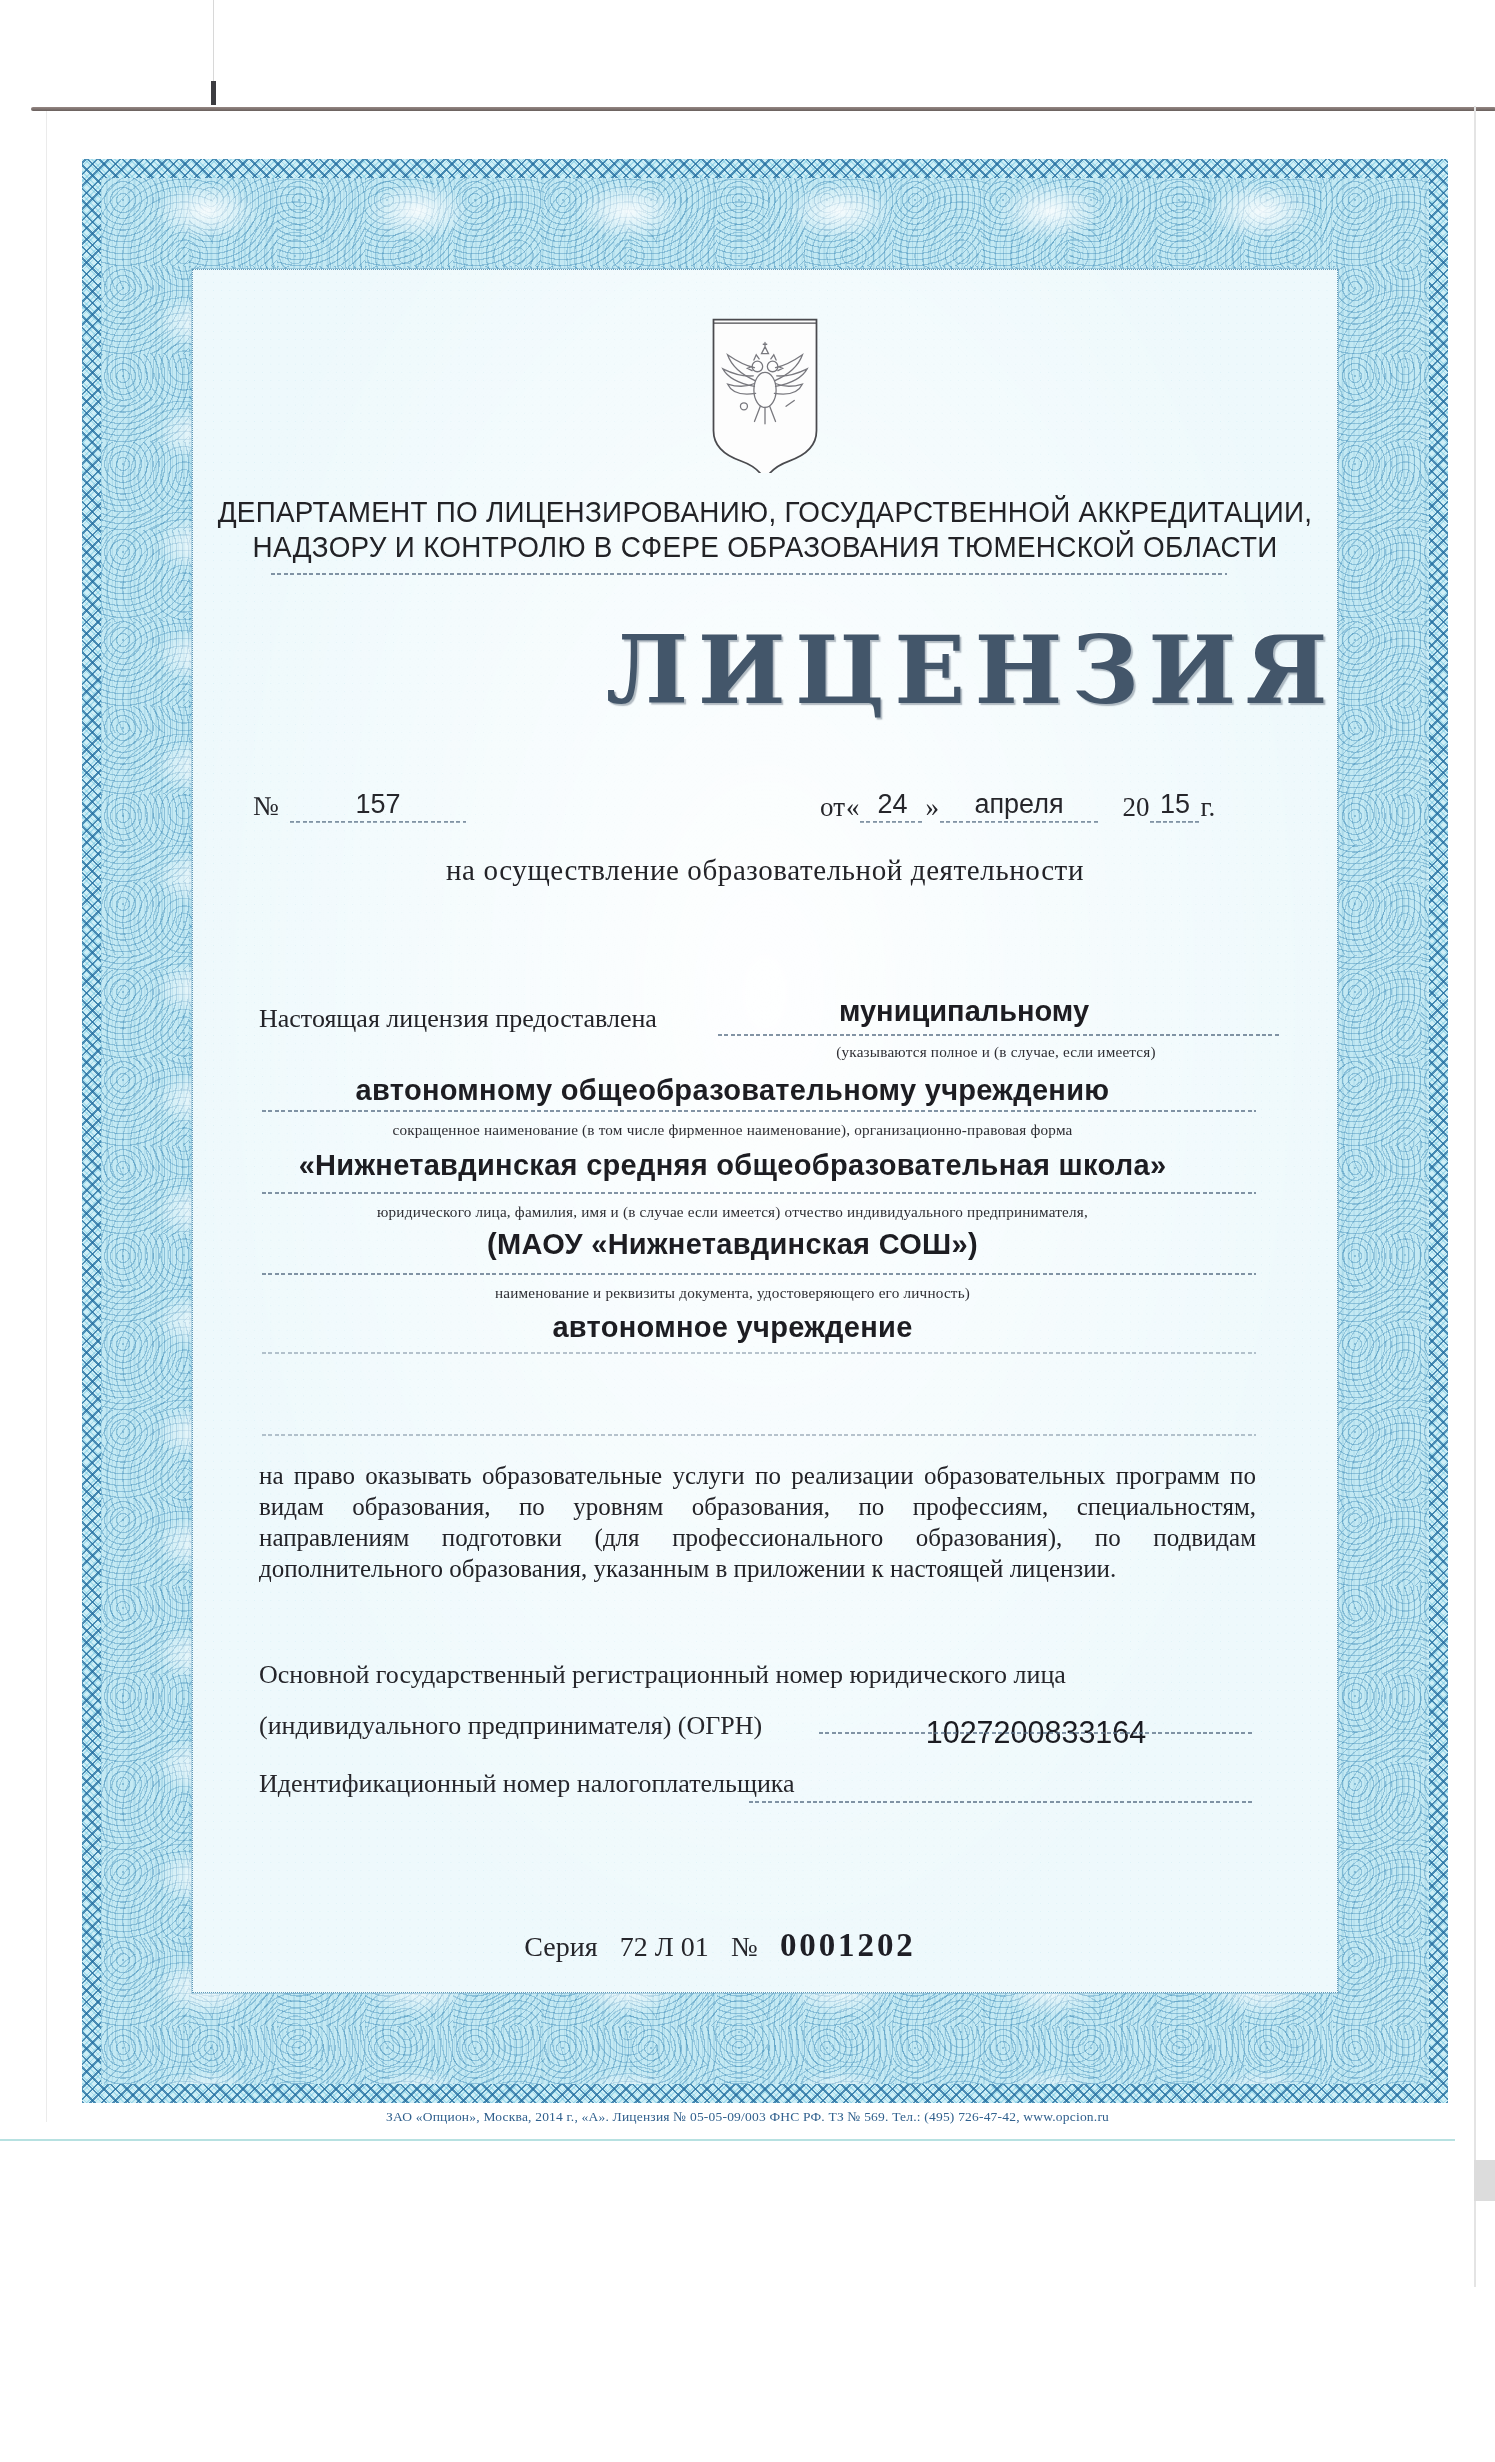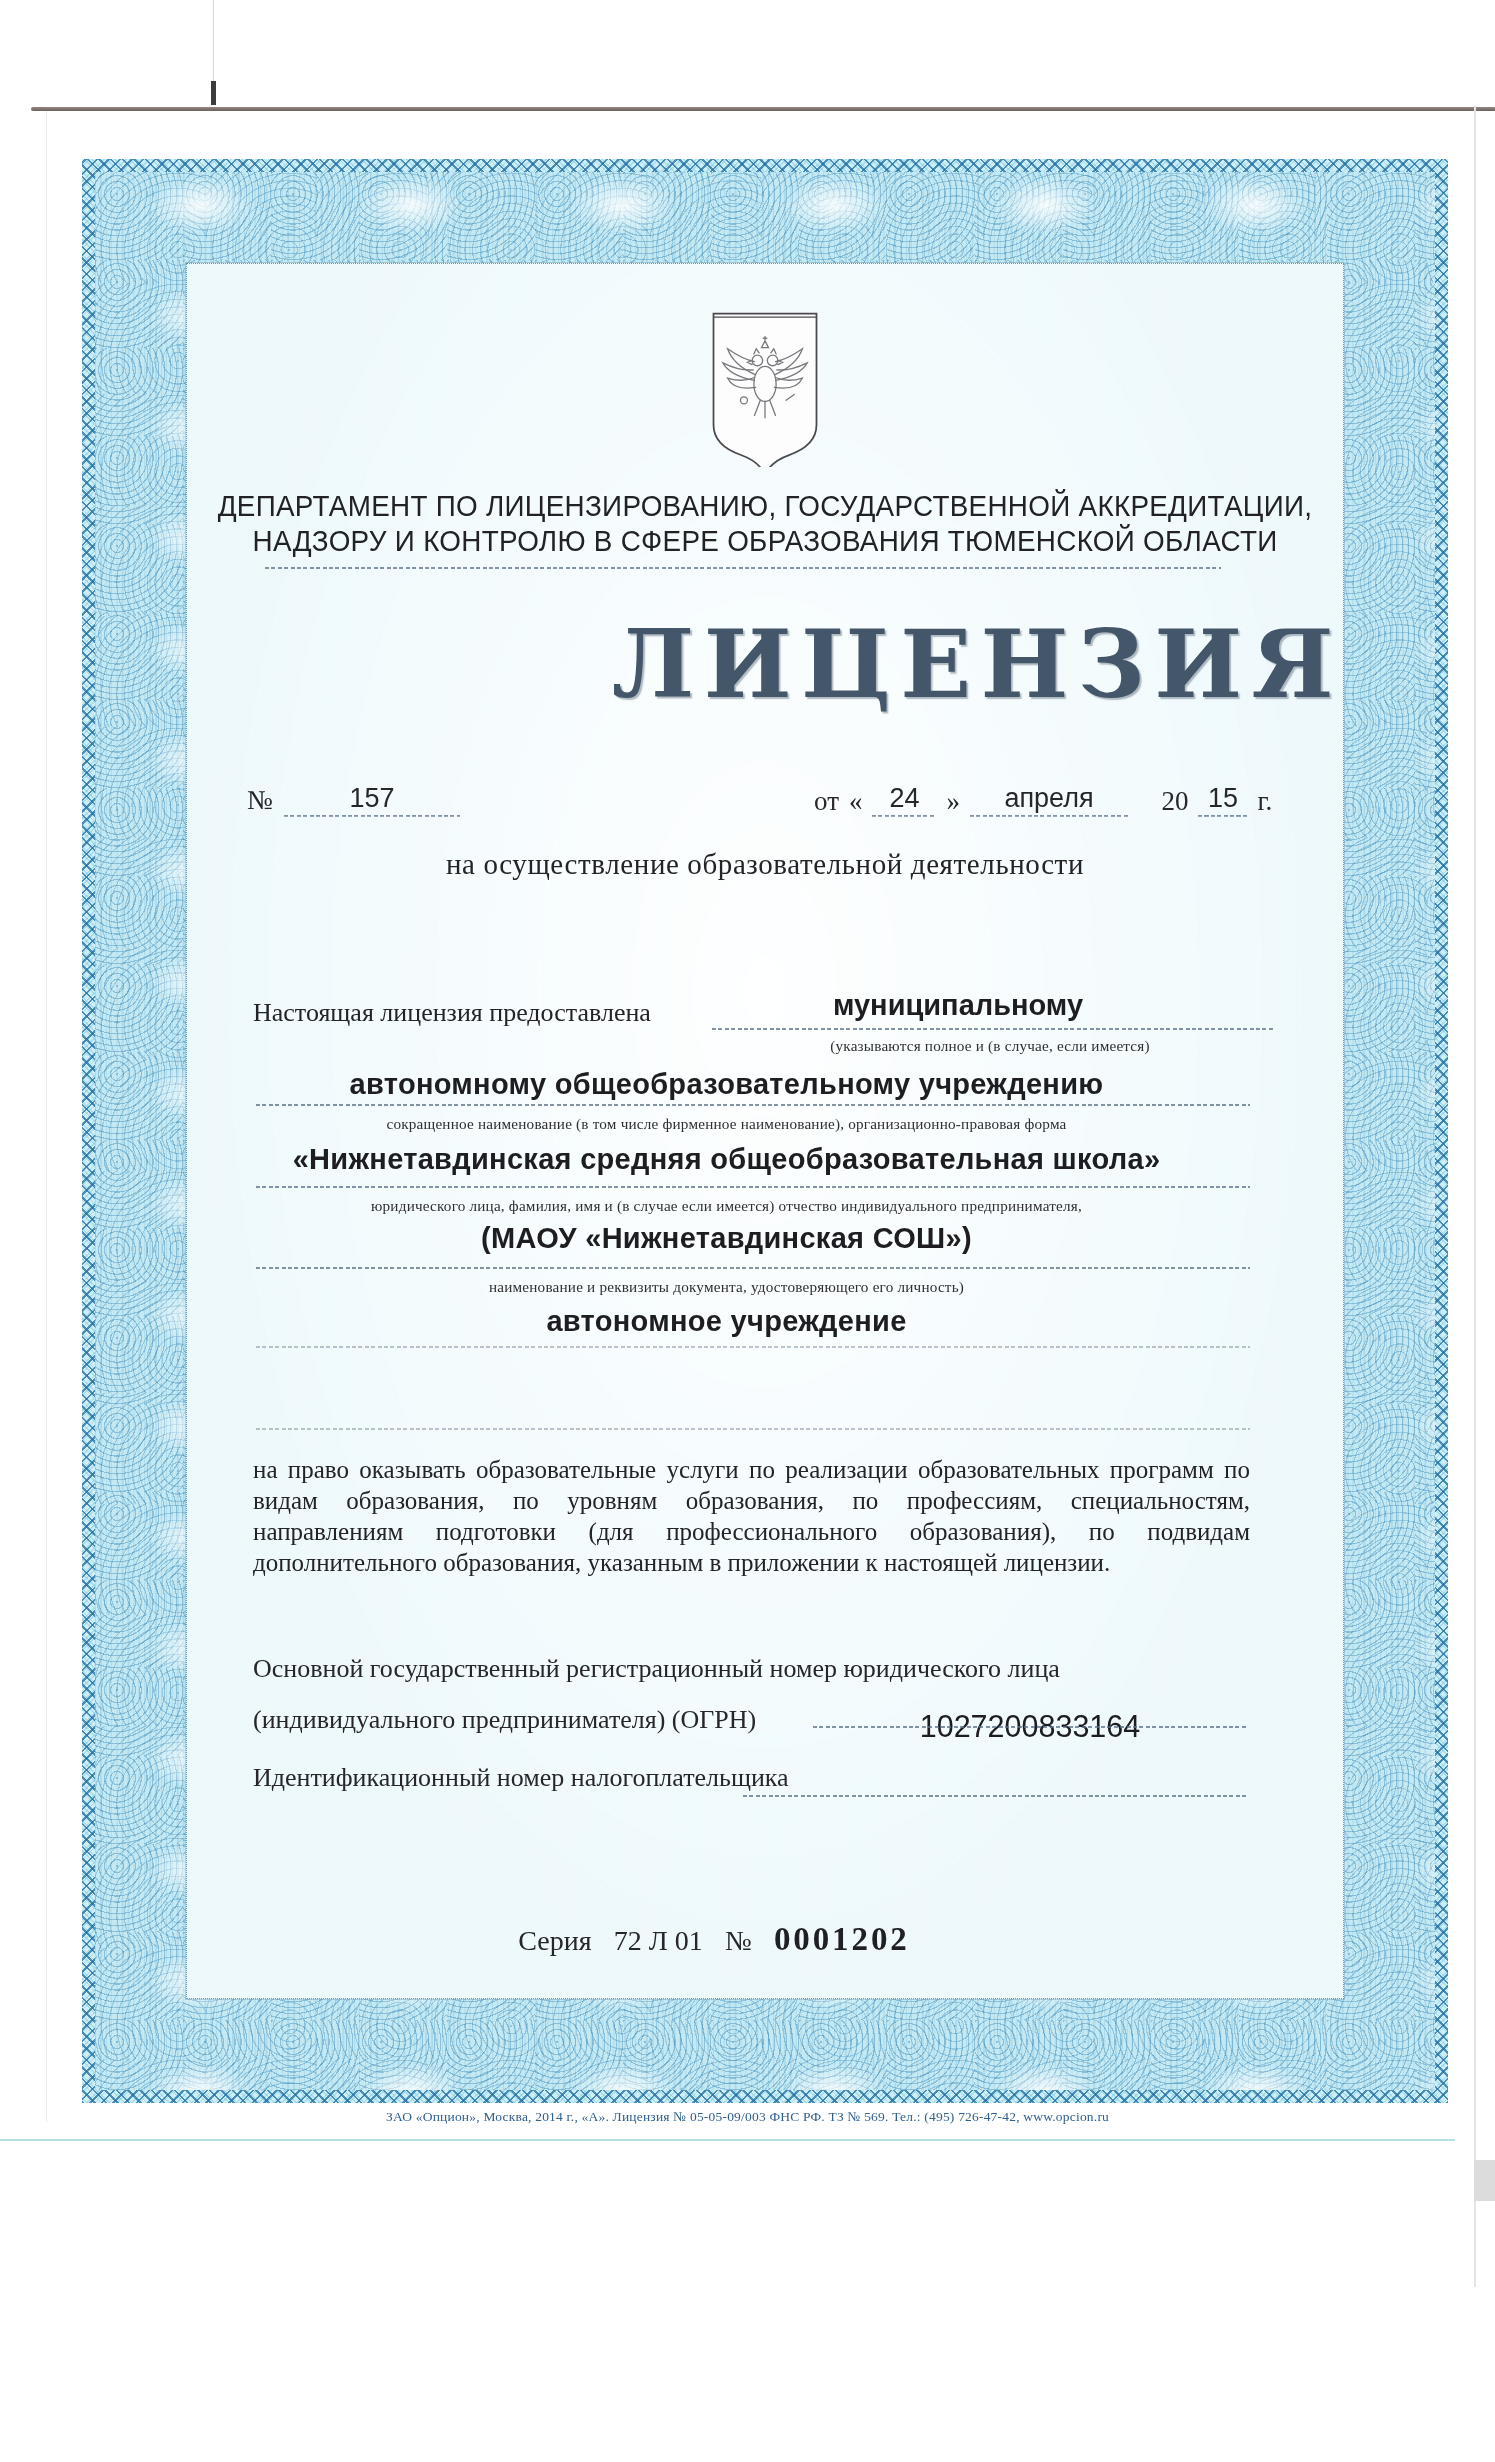--- a/index.html
+++ b/index.html
@@ -26,21 +26,21 @@
   .scan-tick{position:absolute;left:211px;top:81px;width:5.3px;height:23.5px;background:#3c3c40;}
   .scan-tick-hair{position:absolute;left:213px;top:0;width:1.2px;height:81px;background:#d8d8d8;}
   .scan-left-edge{position:absolute;left:46px;top:111px;width:1.2px;height:2011px;background:#ebebeb;}
   .scan-right-edge{position:absolute;left:1474px;top:106px;width:1.8px;height:2181px;background:#e4e4e4;}
   .scan-bottom-line{position:absolute;left:0;top:2139px;width:1455px;height:2.3px;background:#aadcdc;opacity:.85;}
   .scan-corner-block{position:absolute;left:1474px;top:2160px;width:21px;height:41px;background:#dcdcdc;}
 
   
   .cert{
     position:absolute;left:82px;top:159px;width:1366px;height:1944px;box-sizing:border-box;
-    padding:13px;
+    padding:19px;
     background-color:var(--band-bg);
     background-image:
       repeating-linear-gradient(45deg, rgba(36,110,160,.75) 0 1.8px, rgba(36,110,160,0) 1.8px 8.2px),
       repeating-linear-gradient(-45deg, rgba(36,110,160,.75) 0 1.8px, rgba(36,110,160,0) 1.8px 8.2px),
       repeating-linear-gradient(45deg, rgba(120,200,225,.45) 2.9px 4.1px, rgba(120,200,225,0) 4.1px 8.2px),
       repeating-linear-gradient(-45deg, rgba(120,200,225,.45) 2.9px 4.1px, rgba(120,200,225,0) 4.1px 8.2px);
   }
   .band-ornament{
     width:100%;height:100%;box-sizing:border-box;padding:91px;
     background-color:var(--ornament-bg);
@@ -81,21 +81,21 @@
 
   .doc-title{left:0;top:351px;width:100%;text-align:right;
     font-family:"DejaVu Serif", serif;font-size:93px;line-height:100px;font-weight:700;
     color:var(--title-color);letter-spacing:9.4px;
     text-shadow:1.8px 1.8px 1.2px rgba(60,75,95,.38), -0.6px -0.6px 0 rgba(255,255,255,.5);}
 
   
   .num-row{left:0;top:509px;width:100%;height:50px;font-size:27px;}
   .num-sign{position:absolute;left:60px;bottom:7px;font-size:27px;}
   .num-blank{position:absolute;left:97px;bottom:5.9px;width:176px;}
-  .date-group{position:absolute;left:627px;bottom:5.9px;display:flex;align-items:flex-end;gap:10px;margin-top:36px;}
+  .date-group{position:absolute;left:627px;bottom:5.9px;display:flex;align-items:flex-end;gap:1px;margin-top:36px;}
   .blank{display:inline-block;text-align:center;
     background-image:repeating-linear-gradient(90deg, rgba(90,112,134,.75) 0 4.1px, rgba(90,112,134,0) 4.1px 6.4px);
     background-size:100% 1.8px;background-position:0 100%;background-repeat:no-repeat;
     padding-bottom:3.5px;}
   .blank .sans{font-size:27px;}
   .subtitle{left:0;top:584px;width:100%;text-align:center;font-size:29px;letter-spacing:0.6px;color:#232328;}
 
   
   .lead-row{left:66px;top:734px;font-size:26px;color:#232328;}
   .fill1{left:525px;top:725px;width:492px;text-align:center;}

